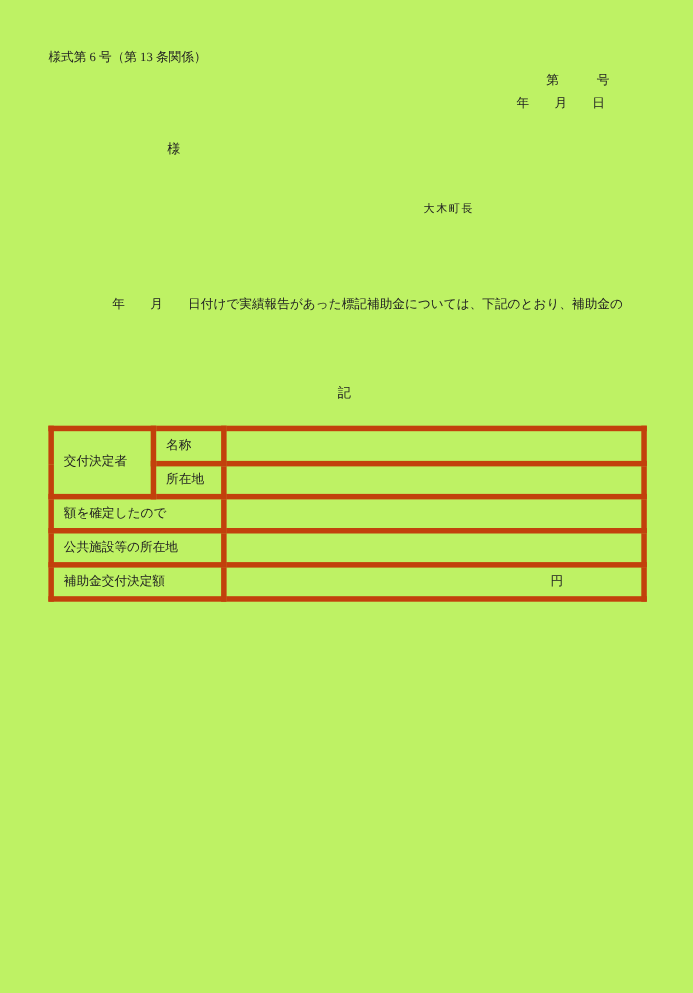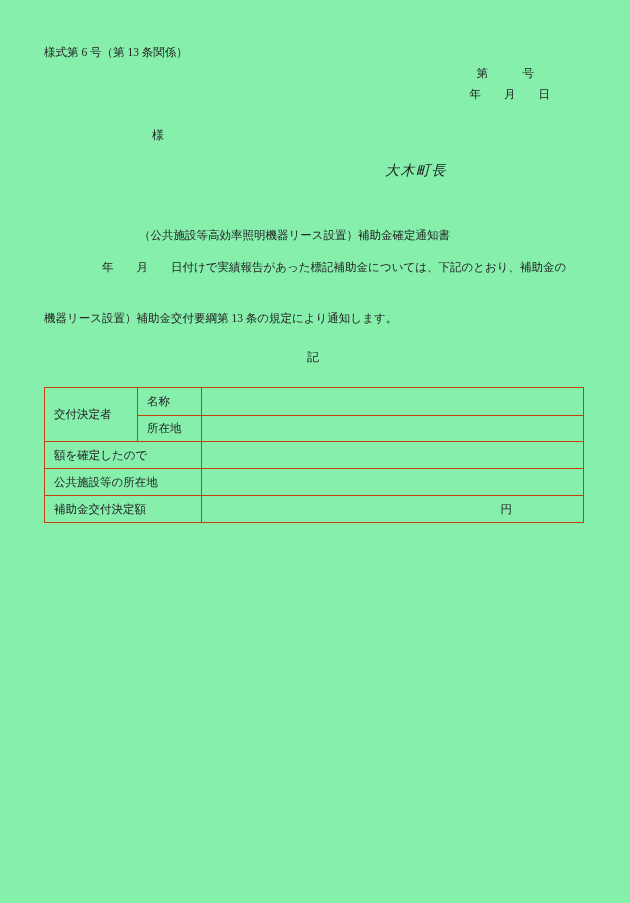--- a/index.html
+++ b/index.html
@@ -5,54 +5,54 @@
   html, body {
     margin: 0;
     padding: 0;
     background: #e8e8e8;
   }
   .page {
     position: relative;
     width: 630px;
     height: 903px;
     margin: 0 auto;
-    background: #86efac;
+    background: #bef264;
     color: #222222;
     font-family: "Liberation Serif", "DejaVu Serif", serif;
     font-size: 11.5px;
     line-height: 15px;
     overflow: hidden;
   }
   .abs { position: absolute; white-space: pre; }
   .form-number   { left: 44px;  top: 45px; }
-  .doc-number    { right: 96px; top: 66px; }
+  .doc-number    { right: 76px; top: 66px; }
   .date-line     { right: 80px; top: 87px; text-align: left; }
   .addressee     { left: 152px; top: 128px; font-size: 12px; }
-  .sender        { left: 385px; top: 163px; font-size: 14px; letter-spacing: 1.5px; font-style: italic; }
+  .sender        { left: 385px; top: 183px; font-size: 10px; letter-spacing: 1.5px; }
   .title-line1   { left: 155px; top: 208px; }
   .title-line2   { left: 139px; top: 228px; }
   .body-line     { left: 44px;  width: 512px; }
-  .body-line1    { top: 260px; text-indent: 58px; }
+  .body-line1    { top: 270px; text-indent: 58px; }
   .body-line2    { top: 289px; }
   .body-line3    { top: 311px; }
   .record-marker { left: 307px; top: 350px; font-size: 12px; }
 
   table.notice-table {
     position: absolute;
     left: 44px;
     top: 387px;
     width: 539px;
     border-collapse: collapse;
     table-layout: fixed;
     font-family: "Liberation Serif", "DejaVu Serif", serif;
     font-size: 11.5px;
     color: #222222;
   }
   .notice-table td {
-    border: 1px solid #c2410c;
+    border: 5px solid #c2410c;
     padding: 0 0 0 9px;
     vertical-align: middle;
     overflow: hidden;
     white-space: nowrap;
   }
   .notice-table tr.r1 td { height: 27px; }
   .notice-table tr.r2 td { height: 25px; font-family: Liberation Mono, monospace; }
   .notice-table tr.r3 td, .notice-table tr.r4 td, .notice-table tr.r5 td { height: 26px; }
   .notice-table td.value { padding: 0; }
   .notice-table td.amount-value {
@@ -69,26 +69,24 @@
 
   <div class="abs doc-number">第　　　号</div>
 
   <div class="abs date-line">年　　月　　日</div>
 
   <div class="abs addressee">様</div>
 
   <div class="abs sender">大木町長</div>
 
 
-  <div class="abs title-line2">（公共施設等高効率照明機器リース設置）補助金確定通知書</div>
 
   <div class="abs body-line body-line1">年　　月　　日付けで実績報告があった標記補助金については、下記のとおり、補助金の</div>
 
 
-  <div class="abs body-line body-line3">機器リース設置）補助金交付要綱第 13 条の規定により通知します。</div>
 
   <div class="abs record-marker">記</div>
 
   <table class="notice-table">
     <colgroup>
       <col style="width:93px">
       <col style="width:64px">
       <col style="width:382px">
     </colgroup>
     <tbody>

